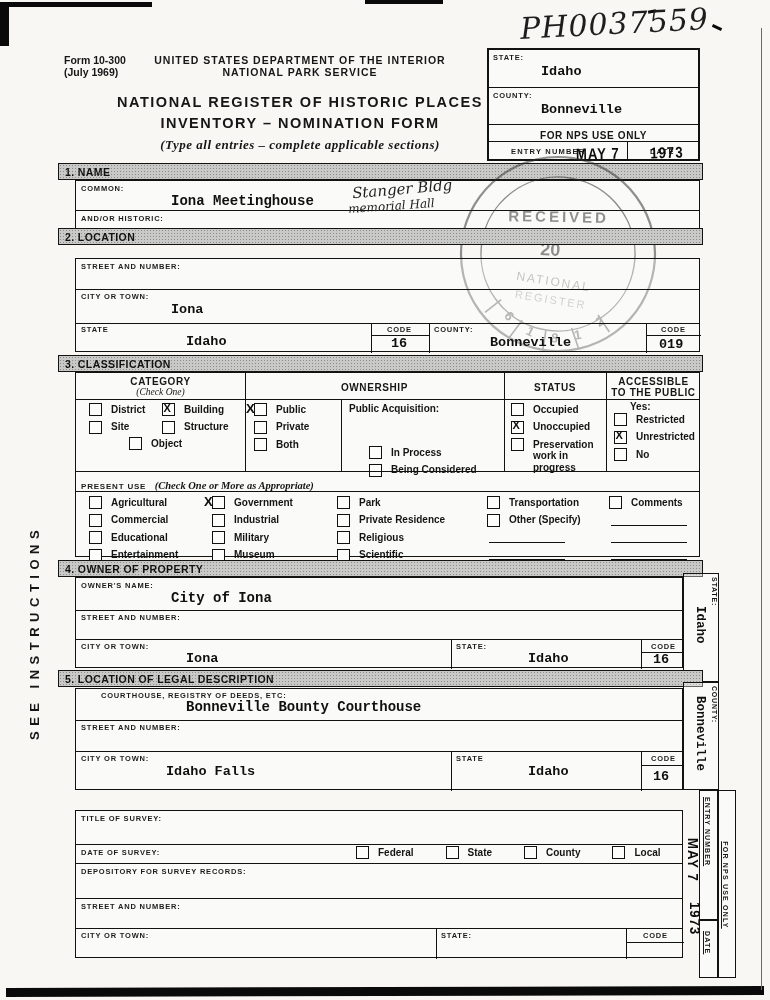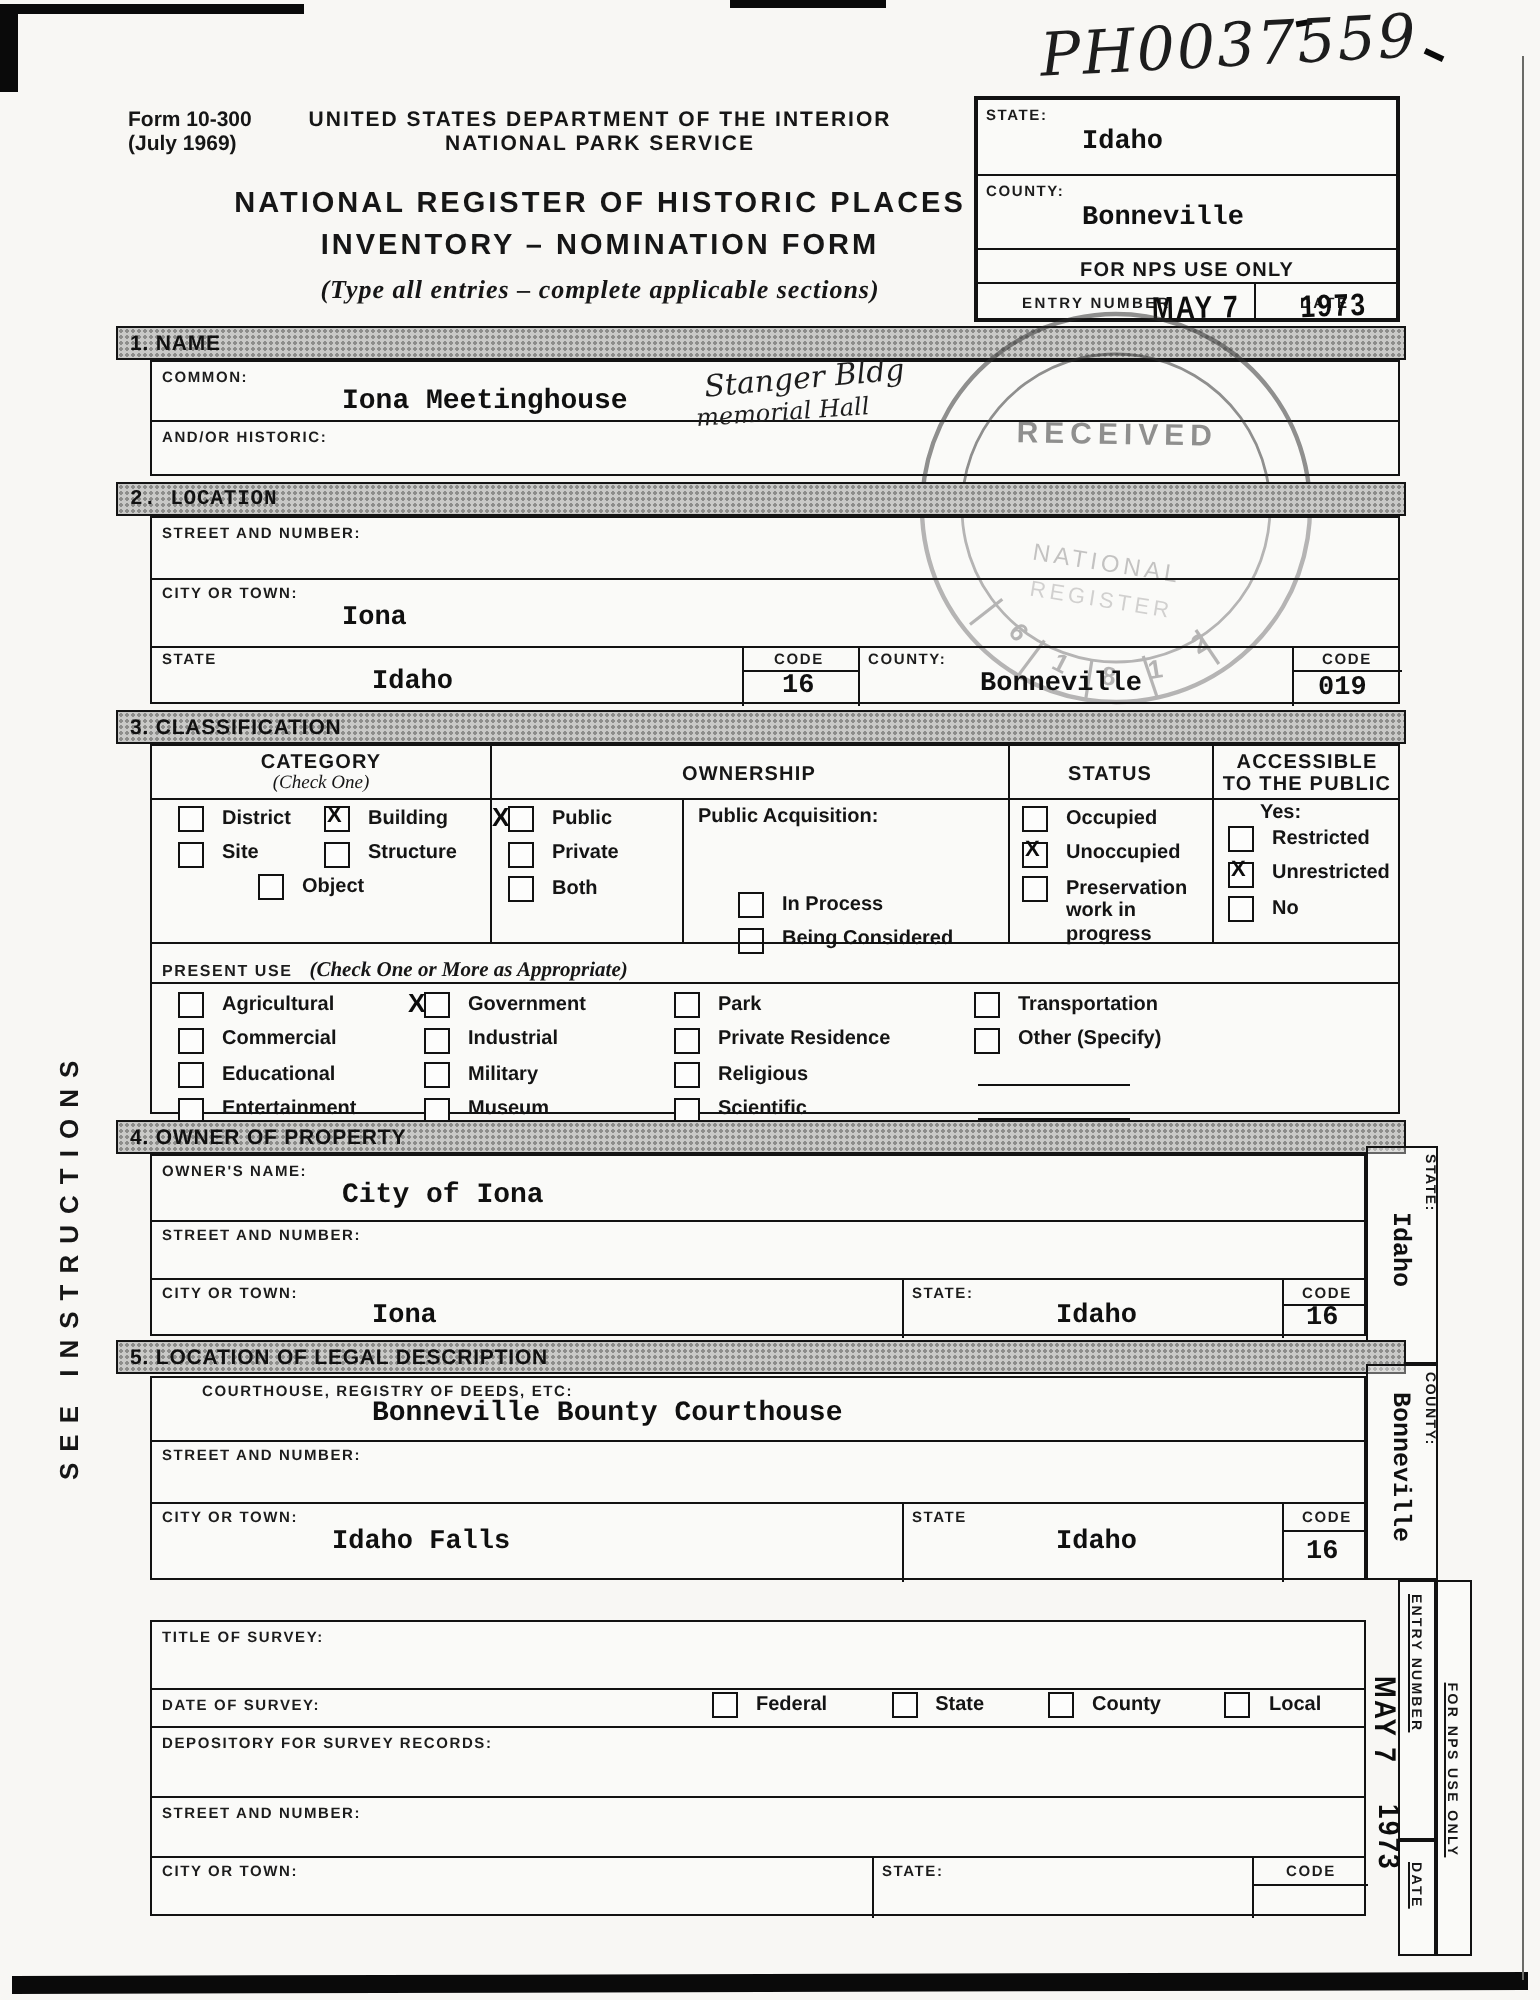--- a/index.html
+++ b/index.html
@@ -117,21 +117,21 @@
       <line x1="131" y1="177" x2="141" y2="196" stroke="#2e2e2e" stroke-width="1.6"></line>
       <line x1="155" y1="160" x2="169" y2="175" stroke="#2e2e2e" stroke-width="1.6"></line>
       <text x="62" y="176" font-size="13" font-weight="bold" transform="rotate(40 62 176)">6</text>
       <text x="86" y="190" font-size="13" font-weight="bold" transform="rotate(18 86 190)">1</text>
       <text x="112" y="194" font-size="13" font-weight="bold">8</text>
       <text x="136" y="188" font-size="13" font-weight="bold" transform="rotate(-18 136 188)">1</text>
       <text x="158" y="172" font-size="13" font-weight="bold" transform="rotate(-40 158 172)">2</text>
     </g>
   </svg>
 
-  <div class="abs sec-bar" style="left:58px;top:241px;width:645px;height:17px;font-family:Liberation Mono, monospace;">2.  LOCATION</div>
+  <div class="abs sec-bar" style="left:58px;top:228px;width:645px;height:17px;">2.  LOCATION</div>
   <div class="abs fbox" style="left:75px;top:258px;width:625px;height:94px;">
     <span class="abs flabel" style="left:5px;top:3px;">STREET AND NUMBER:</span>
     <div class="abs hline" style="left:0;top:30px;width:100%;"></div>
     <span class="abs flabel" style="left:5px;top:33px;">CITY OR TOWN:</span>
     <span class="abs typed" style="left:95px;top:43px;">Iona</span>
     <div class="abs hline" style="left:0;top:64px;width:100%;"></div>
 
     <div class="abs" style="left:0;top:64px;width:295px;height:30px;">
       <span class="abs flabel" style="left:5px;top:2px;">STATE</span>
       <span class="abs typed" style="left:110px;top:11px;">Idaho</span>
@@ -327,20 +327,29 @@
       </div>
     <div class="abs" style="left:411px;top:123px;">
         <div class="cb-row">
           <span class="cbx"></span>
           <span class="cb-lab">Transportation</span>
         </div>
         <div class="cb-row">
           <span class="cbx"></span>
           <span class="cb-lab">Other (Specify)</span>
         </div>
+        <div class="cb-line"></div>
+        <div class="cb-line"></div>
+      </div>
+    <div class="abs" style="left:533px;top:123px;">
+        <div class="cb-row">
+          <span class="cbx"></span>
+          <span class="cb-lab">Comments</span>
+        </div>
+        <div class="cb-line"></div>
         <div class="cb-line"></div>
         <div class="cb-line"></div>
       </div>
   </div>
 
   <div class="abs sec-bar" style="left:58px;top:560px;width:645px;height:17px;">4.  OWNER OF PROPERTY</div>
   <div class="abs fbox" style="left:75px;top:577px;width:608px;height:91px;">
     <span class="abs flabel" style="left:5px;top:3px;">OWNER'S NAME:</span>
     <span class="abs typed" style="left:95px;top:12px;font-size:14px;">City of Iona</span>
     <div class="abs hline" style="left:0;top:32px;width:100%;"></div>

